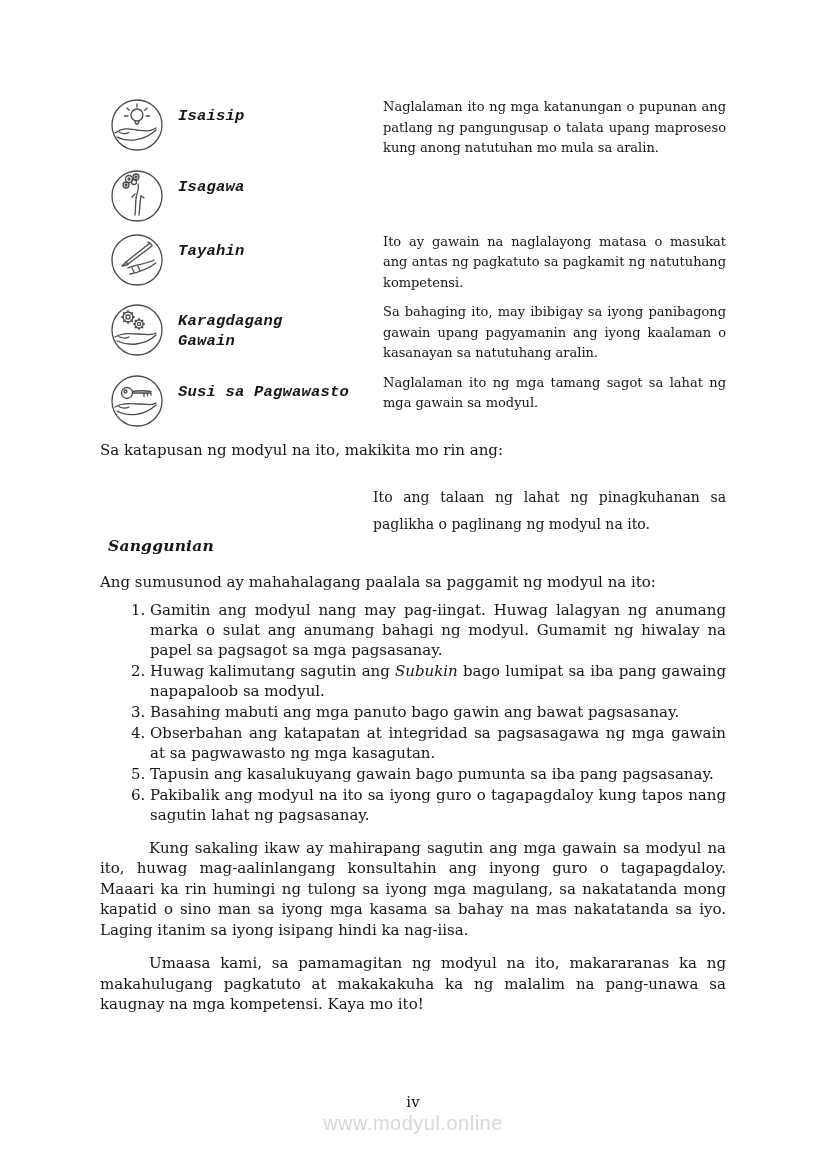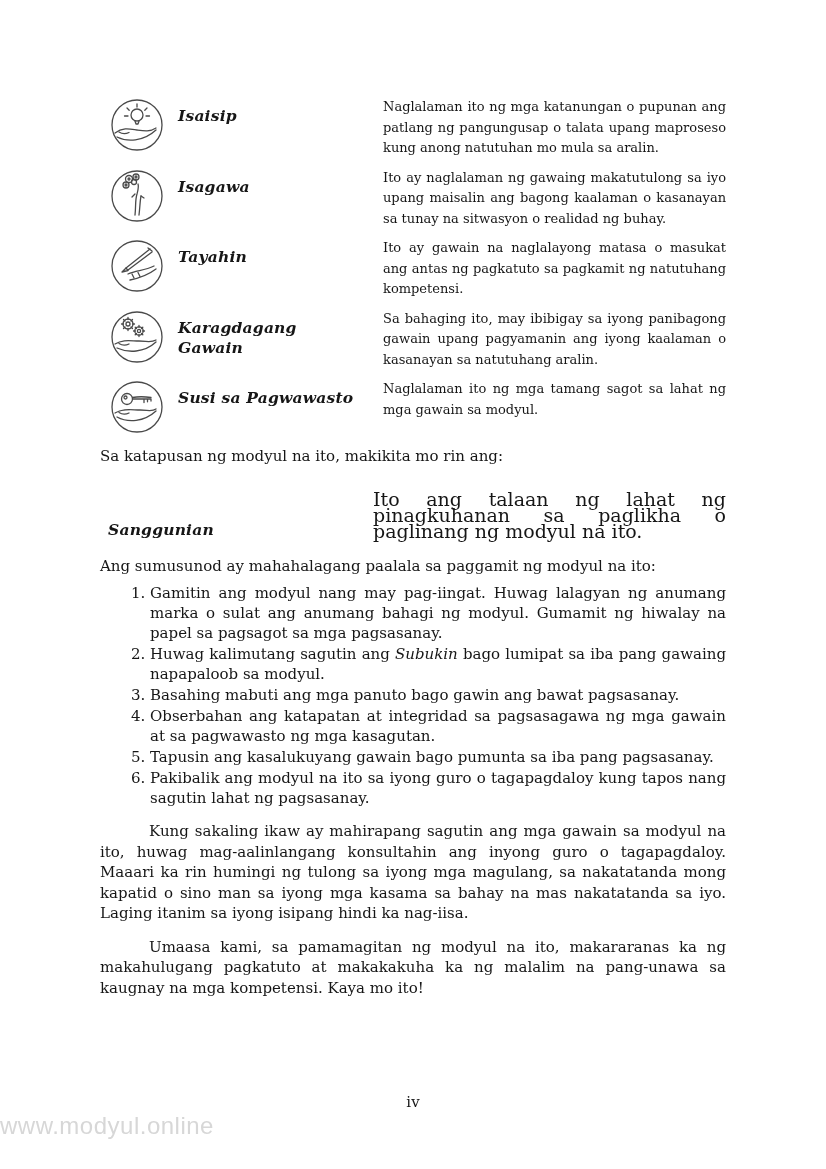--- a/index.html
+++ b/index.html
@@ -24,20 +24,21 @@
   .icon-row { display: flex; align-items: flex-start; margin-bottom: 8px; }
   .icon-cell { width: 78px; flex: 0 0 78px; padding-left: 10px; padding-top: 2px; }
   .icon-cell svg { display: block; }
   .label-cell {
     width: 205px; flex: 0 0 205px;
     padding-top: 10px;
     font-weight: bold; font-style: italic;
     font-size: 15.5px; line-height: 20px;
     white-space: pre-line;
     letter-spacing: 0.2px;
+    font-family: Liberation Mono, monospace;
   }
   .desc-cell {
     flex: 1 1 auto;
     font-size: 13px; line-height: 20.5px;
     text-align: justify;
     padding-top: 1px;
   }
   
   .lead { font-size: 15px; line-height: 20.5px; }
   .lead-katapusan { margin-top: 12px; }
@@ -45,22 +46,23 @@
   
   .sanggunian-row { display: flex; align-items: flex-end; margin-top: 24px; }
   .sanggunian-label {
     flex: 0 0 273px; width: 273px;
     padding-left: 8px; padding-top: 15px;
     font-weight: bold; font-style: italic;
     font-size: 15.5px; letter-spacing: 0.2px;
   }
   .sanggunian-desc {
     flex: 1 1 auto;
-    font-size: 19px; line-height: 16px;
+    font-size: 14px; line-height: 27px;
     text-align: justify;
+    margin-bottom: 17px;
   }
   
   ol.reminders {
     margin-top: 7px;
     padding-left: 50px;
     font-size: 15px; line-height: 20px;
   }
   ol.reminders li { text-align: justify; margin-bottom: 1px; }
   .italic { font-style: italic; }
   
@@ -74,22 +76,23 @@
   .page-number {
     position: absolute;
     left: 0; right: 0; top: 1093px;
     text-align: center;
     font-size: 15px;
     color: #161616;
   }
   .watermark {
     position: absolute;
     left: 0; right: 0; top: 1112px;
+    text-align: center;
     font-family: "Liberation Sans", "DejaVu Sans", sans-serif;
-    font-size: 24px;
+    font-size: 20px;
     letter-spacing: 0.5px;
     color: #d7d7d7;
   }
   .line-icon { stroke: #4a4a4a; fill: none; stroke-width: 1.3; stroke-linecap: round; stroke-linejoin: round; }
 </style>
 </head>
 <body>
 
 <div class="page">
   <div class="content">
@@ -120,21 +123,20 @@
           <circle cx="19" cy="10" r="3.5"></circle>
           <circle cx="26" cy="8" r="3"></circle>
           <circle cx="16" cy="16" r="3"></circle>
           <circle cx="24" cy="13" r="2.5"></circle>
           <circle cx="19" cy="10" r="1"></circle>
           <circle cx="26" cy="8" r="1"></circle>
           <circle cx="16" cy="16" r="1"></circle>
         </svg>
       </div>
       <div class="label-cell">Isagawa</div>
-      <div class="desc-cell">Ito ay naglalaman ng gawaing makatutulong sa iyo upang maisalin ang bagong kaalaman o kasanayan sa tunay na sitwasyon o realidad ng buhay.</div>
     </div>
 
     <div class="icon-row">
       <div class="icon-cell">
         <svg width="54" height="54" viewBox="0 0 54 54" class="line-icon">
           <circle cx="27" cy="27" r="25"></circle>
           <path d="M40 10 L 16 29 M42 13 L 18 31"></path>
           <path d="M16 29 l-4 4 l6 -1.5 z"></path>
           <path d="M38 9 l4 3"></path>
           <path d="M18 35 C 26 31, 34 32, 44 27"></path>

